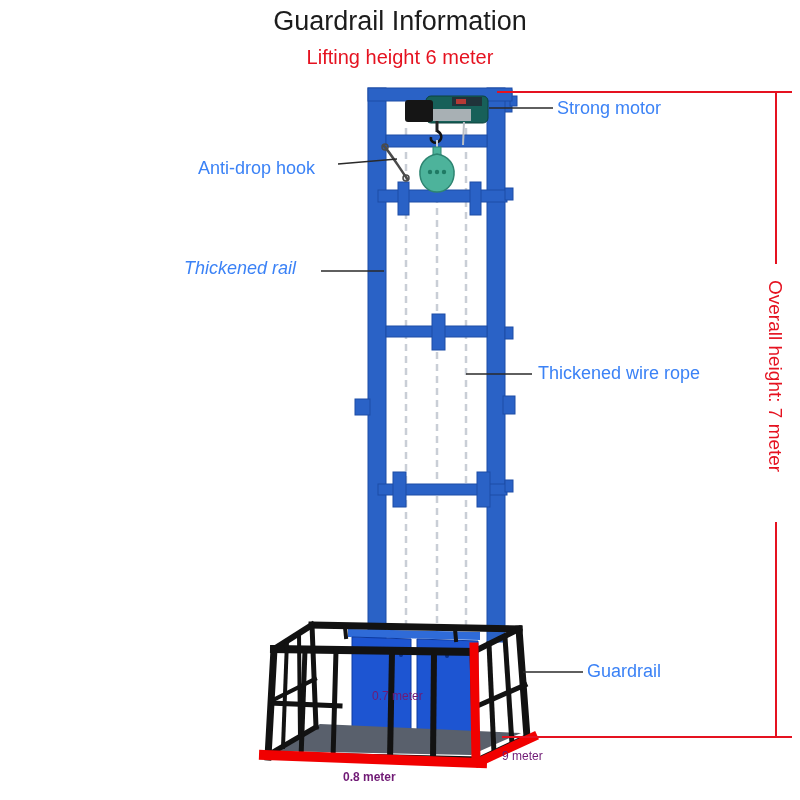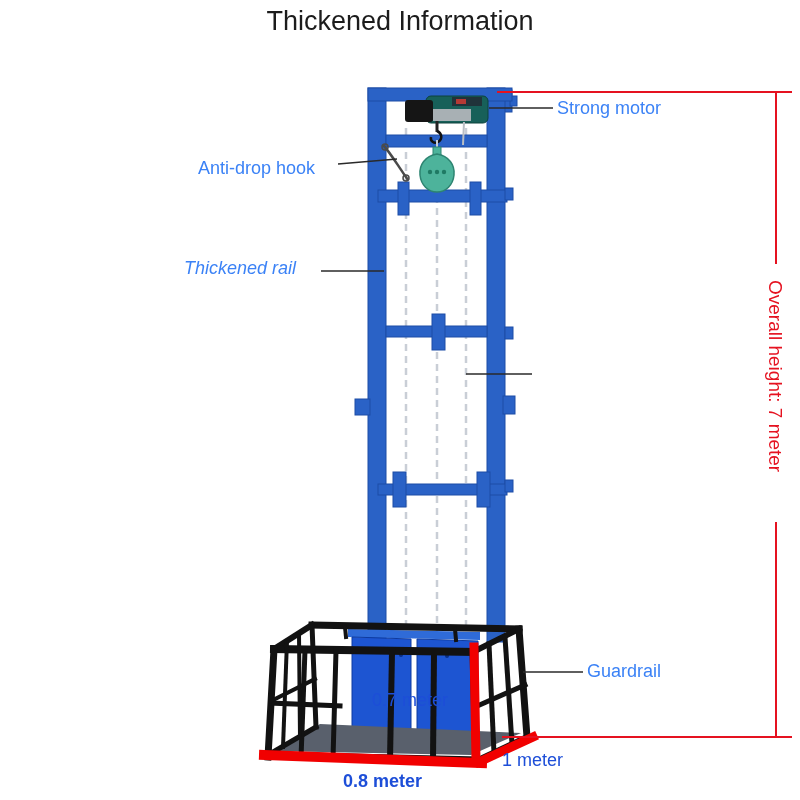--- a/index.html
+++ b/index.html
@@ -3,21 +3,21 @@
 <meta charset="utf-8">
 <style>
   html,body{margin:0;padding:0;background:#ffffff;}
   #stage{position:relative;width:800px;height:800px;background:#ffffff;overflow:hidden;
          font-family:"Liberation Sans", sans-serif;}
   #art{position:absolute;left:0;top:0;}
   .txt{position:absolute;white-space:nowrap;line-height:1.15;}
   .title{left:0;right:0;top:6px;text-align:center;font-size:27px;color:#1c1c1c;}
   .subtitle{left:0;right:0;top:46px;text-align:center;font-size:20px;color:#e51220;}
   .blabel{font-size:18px;color:#3b82f6;}
-  .rlabel{font-size:18px;color:#1d4ed8;}
+  .rlabel{font-size:12px;color:#701a75;}
   .lbl-strong-motor{left:557px;top:98px;}
   .lbl-anti-drop{left:198px;top:158px;}
   .lbl-rail{left:184px;top:258px;font-style:italic;}
   .lbl-rope{left:538px;top:363px;}
   .lbl-guardrail{left:587px;top:661px;}
   .dim-07{left:372px;top:690px;}
   .dim-08{left:343px;top:771px;font-weight:bold;}
   .dim-1{left:502px;top:750px;}
   .dim-overall{left:764px;top:280px;writing-mode:vertical-rl;font-size:19px;color:#e51220;}
 </style>
@@ -134,25 +134,27 @@
 
     <g stroke-width="1.6" fill="none" stroke="#2a2a2a">
       <line x1="489" y1="108" x2="553" y2="108"></line>
       <line x1="338" y1="164" x2="397" y2="159"></line>
       <line x1="321" y1="271" x2="384" y2="271"></line>
       <line x1="466" y1="374" x2="532" y2="374"></line>
       <line x1="523" y1="672" x2="583" y2="672"></line>
     </g>
   </svg>
 
-  <div class="txt title">Thickened Information</div>
+  <div class="txt title">Guardrail Information</div>
+  <div class="txt subtitle">Lifting height 6 meter</div>
 
   <div class="txt blabel lbl-strong-motor">Strong motor</div>
   <div class="txt blabel lbl-anti-drop">Anti-drop hook</div>
   <div class="txt blabel lbl-rail">Thickened rail</div>
+  <div class="txt blabel lbl-rope">Thickened wire rope</div>
   <div class="txt blabel lbl-guardrail">Guardrail</div>
 
   <div class="txt dim-overall">Overall height: 7 meter</div>
   <div class="txt rlabel dim-07">0.7 meter</div>
   <div class="txt rlabel dim-08">0.8 meter</div>
-  <div class="txt rlabel dim-1">1 meter</div>
+  <div class="txt rlabel dim-1">9 meter</div>
 
 </div>
 
 </body></html>

